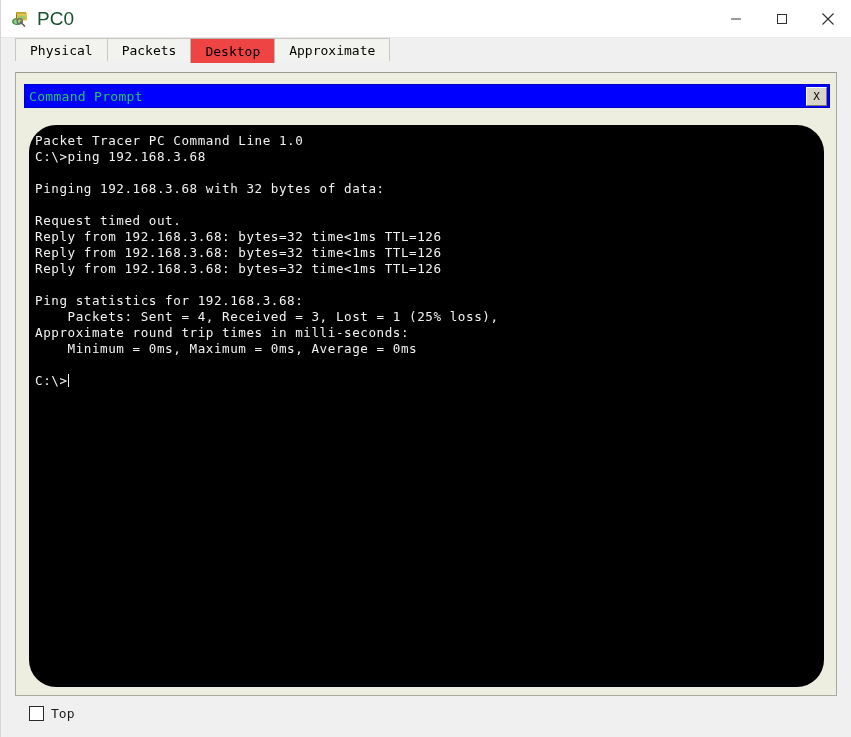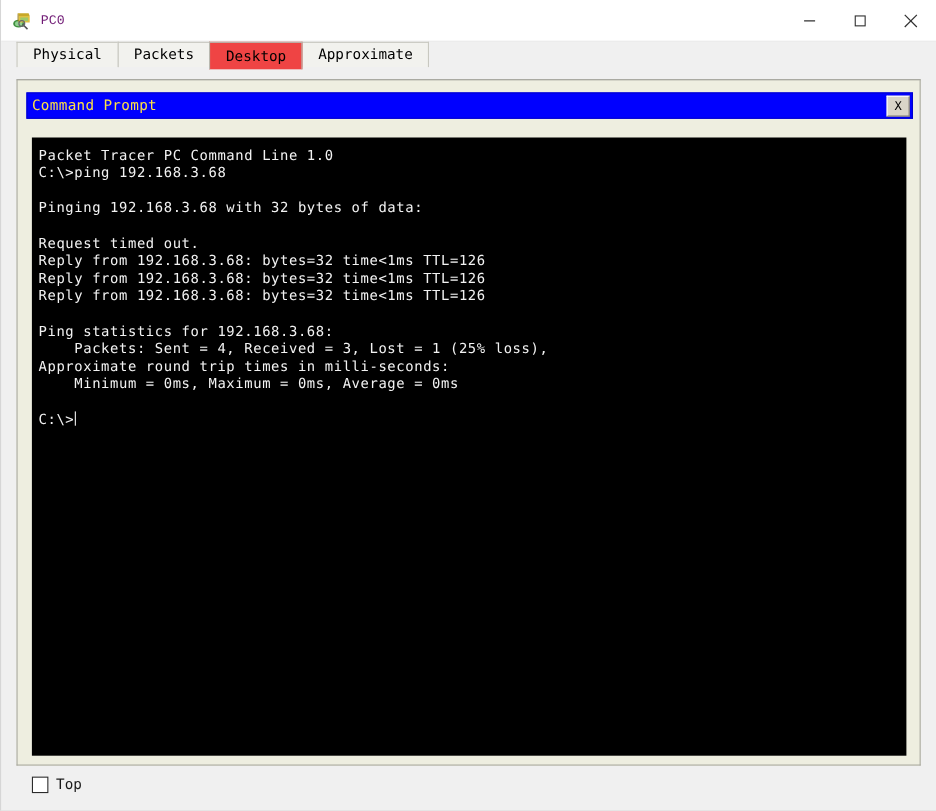--- a/index.html
+++ b/index.html
@@ -37,23 +37,23 @@
     padding-left: 10px;
     gap: 8px;
   }
   #win-icon {
     width: 18px;
     height: 18px;
     position: relative;
     flex: 0 0 auto;
   }
   #window-title {
-    font-family: Liberation Mono, monospace;
-    font-size: 12px;
-    color: #701a75;
+    font-family: Liberation Sans, sans-serif;
+    font-size: 19px;
+    color: #14532d;
     letter-spacing: .1px;
     white-space: nowrap;
   }
   #win-controls {
     position: absolute;
     right: 0;
     top: 0;
     height: 38px;
     display: flex;
   }
@@ -129,21 +129,21 @@
     height: 24px;
     background: #0000ff;
     border: 1px solid #0000cd;
     display: flex;
     align-items: center;
     padding-left: 4px;
   }
   #cmd-title-text {
     font-family: "DejaVu Sans Mono", monospace;
     font-size: 13px;
-    color: #fde047;
+    color: #22c55e;
     letter-spacing: .3px;
     white-space: nowrap;
   }
   #cmd-close-btn {
     position: absolute;
     right: 2px;
     top: 2px;
     width: 21px;
     height: 19px;
     background: #d9d5c8;
@@ -163,20 +163,21 @@
   
   #terminal {
     position: absolute;
     left: 5px;
     top: 41px;
     width: 795px;
     height: 562px;
     background: #000000;
     overflow: hidden;
     padding: 8px 0 0 6px;
+    border-radius: 27px;
   }
   #terminal-lines {
     font-family: "DejaVu Sans Mono", monospace;
     font-size: 12.6px;
     line-height: 16px;
     color: #f2f2f2;
     white-space: pre;
     letter-spacing: .55px;
   }
   .term-line { height: 16px; }

